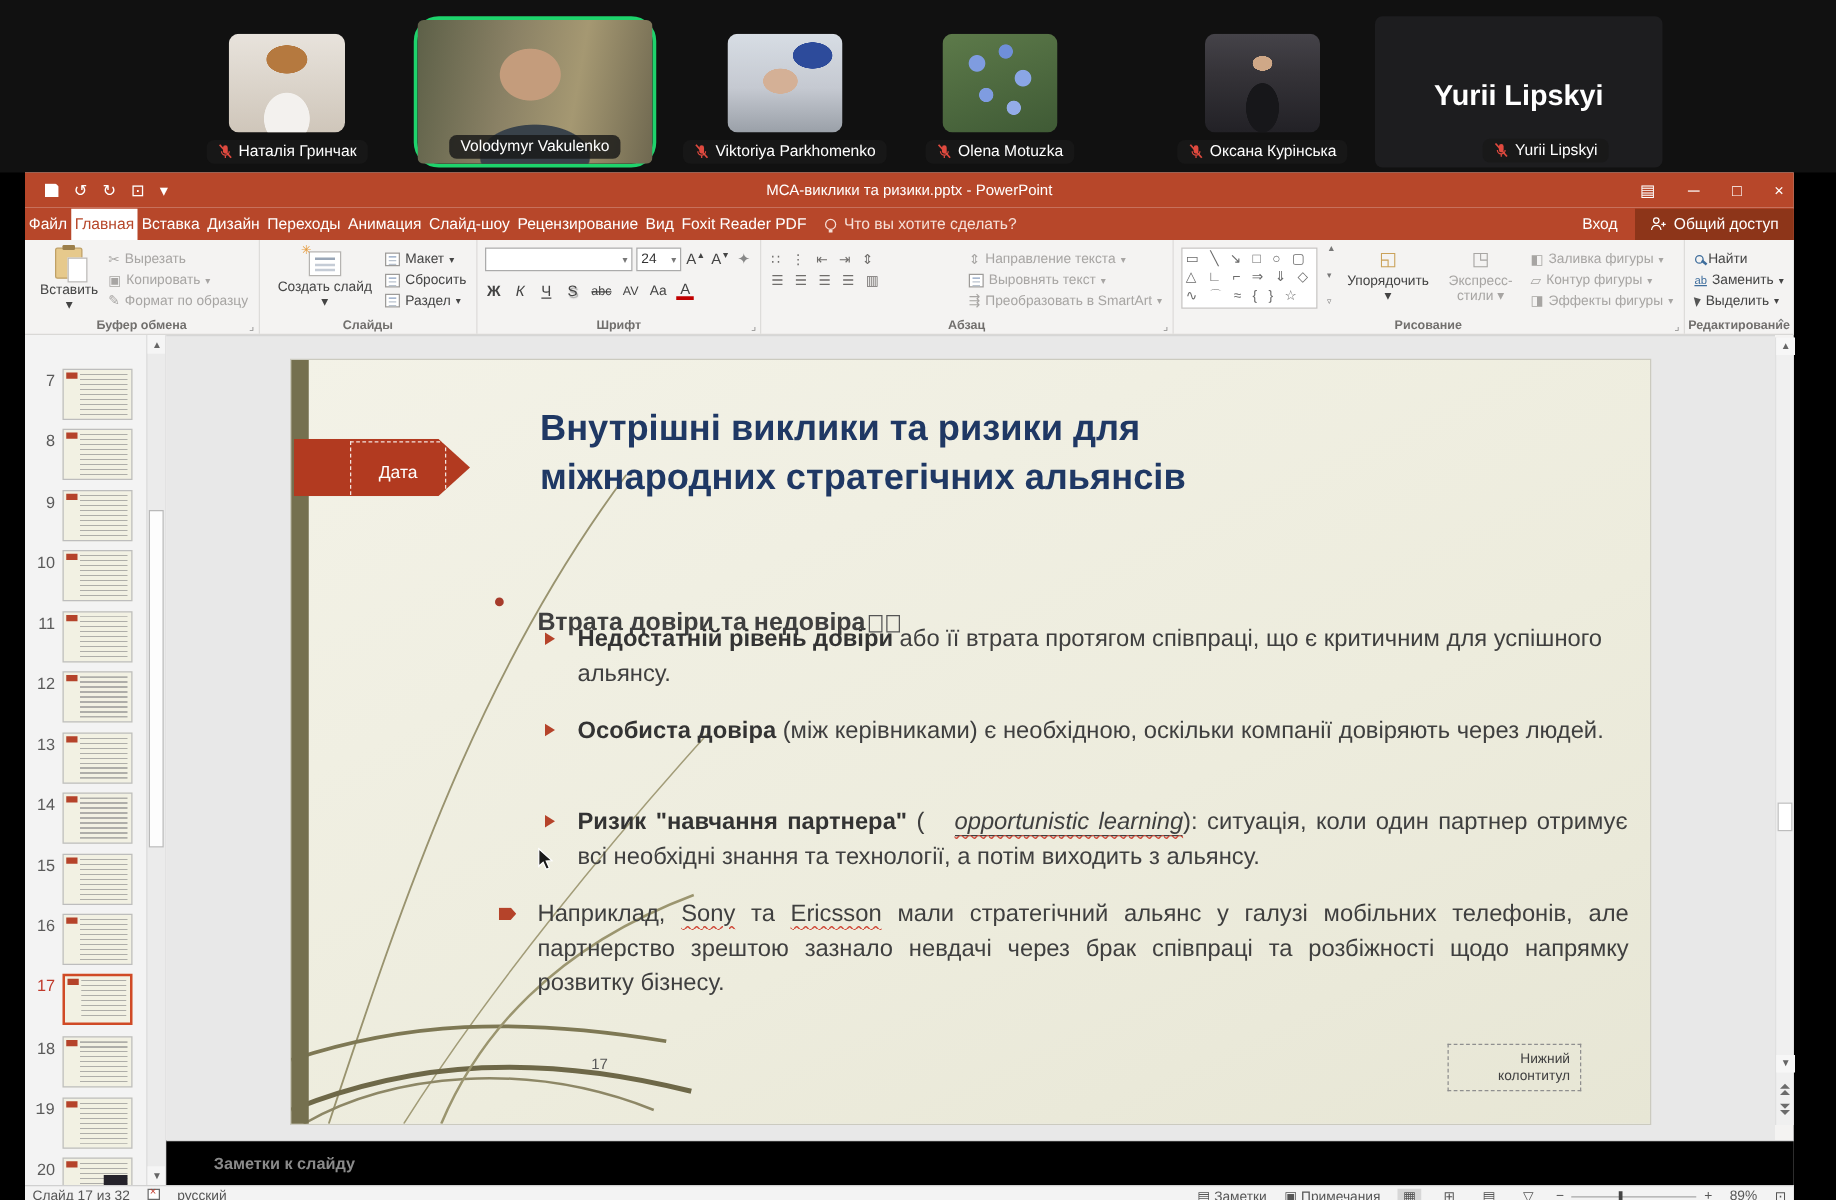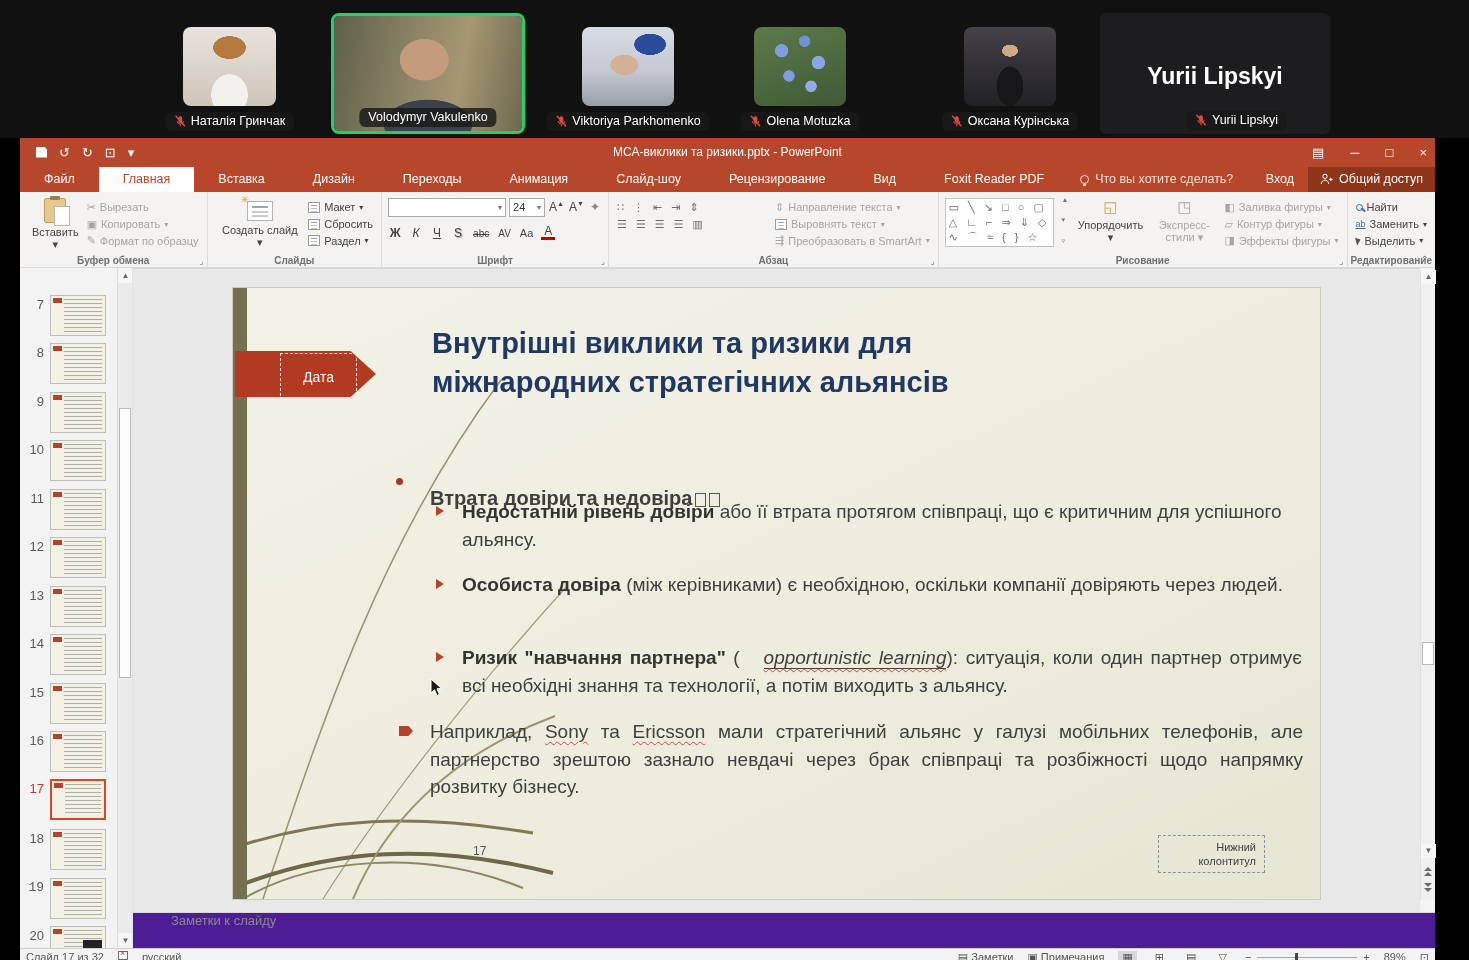--- a/index.html
+++ b/index.html
@@ -13,21 +13,21 @@
   .vid { position:absolute; inset:0; border-radius:8px; overflow:hidden; }
   .pill { position:absolute; left:50%; transform:translateX(-50%); bottom:-25px; white-space:nowrap;
           background:rgba(25,25,25,.82); color:#fff; font-size:12.5px; padding:2px 9px 3px;
           border-radius:6px; display:flex; align-items:center; gap:5px; }
   .pill svg { flex:0 0 auto; }
   .t1 { left:183px; top:27px; width:93px; height:79px; }
   .t1 .vid { background:
       radial-gradient(ellipse 26px 18px at 50% 26%, #b5793f 62%, transparent 64%),
       radial-gradient(ellipse 30px 34px at 50% 86%, #f3f1ee 60%, transparent 62%),
       linear-gradient(180deg,#e8e3dc,#cfc6ba); }
-  .t2 { left:331px; top:13px; width:194px; height:121px; border:3px solid #1ed36c; border-radius:8px; }
+  .t2 { left:331px; top:13px; width:194px; height:121px; border:3px solid #1ed36c; border-radius:20px; }
   .t2 .vid { border-radius:5px; background:
       radial-gradient(ellipse 40px 34px at 48% 38%, #c49c7c 60%, transparent 62%),
       radial-gradient(ellipse 62px 36px at 50% 95%, #39424a 70%, transparent 72%),
       linear-gradient(100deg,#5d6048 0%, #8a8165 38%, #a59872 66%, #6f6850 100%); }
   .t2 .pill { bottom:4px; }
   .t3 { left:582px; top:27px; width:92px; height:79px; }
   .t3 .vid { background:
       radial-gradient(ellipse 24px 16px at 74% 22%, #2d4b9b 65%, transparent 67%),
       radial-gradient(ellipse 22px 16px at 46% 48%, #d4b096 62%, transparent 64%),
       linear-gradient(180deg,#d7dde4 0%, #c5c9d1 55%, #9aa0a8 100%); }
@@ -57,21 +57,21 @@
   .qat { display:flex; align-items:center; gap:12px; padding-left:16px; font-size:13px; }
   .qat .g { cursor:default; }
   .floppy { width:11px; height:11px; background:#fff; display:inline-block;
             clip-path:polygon(0 0,75% 0,100% 25%,100% 100%,0 100%); position:relative; }
   .doc-title { position:absolute; left:0; right:0; text-align:center; font-size:12px; color:#fff; }
   .winctl { position:absolute; right:8px; top:0; height:28px; display:flex; align-items:center;
             gap:26px; font-size:13px; color:#fff; z-index:2; }
 
   .tabrow { position:absolute; left:0; top:28px; right:0; height:26px; background:#b7472a;
             display:flex; align-items:flex-end; color:#fff; font-size:12.5px; }
-  .tab { padding:5px 24px 6px; cursor:default; }
+  .tab { padding:5px 3px 6px; cursor:default; }
   .tab.active { background:#fff; color:#b7472a; }
   .tellme { display:flex; align-items:center; gap:6px; padding:5px 12px 6px; color:#f6e0d8; }
   .bulb { width:9px; height:9px; border:1.2px solid #f6e0d8; border-radius:50%; position:relative; }
   .bulb::after { content:""; position:absolute; left:2px; bottom:-3px; width:3px; height:2px; background:#f6e0d8; }
   .tabspacer { flex:1; }
   .signin { padding:5px 14px 6px; }
   .sharebtn { background:#8d3519; padding:5px 12px 6px; display:flex; gap:6px; align-items:center; }
 
   .ribbon { position:absolute; left:0; top:54px; right:0; height:76px; background:#f4f3f2;
             border-bottom:1px solid #d9d8d6; display:flex; font-size:11px; color:#444; }
@@ -175,23 +175,23 @@
   .vscroll .arr { position:absolute; left:0; width:15px; height:14px; text-align:center; font-size:8px;
                   color:#666; line-height:14px; background:#f7f7f7; }
   .vthumb { position:absolute; left:1px; top:372px; width:12px; height:23px; background:#fff;
             border:1px solid #bdbdbd; }
   .navbtn { position:absolute; right:1px; width:13px; height:14px; text-align:center; }
   .navbtn i { display:block; width:0; height:0; margin:1px auto; border-left:4px solid transparent;
               border-right:4px solid transparent; }
   .nv-up i { border-bottom:4px solid #6b6b6b; }
   .nv-dn i { border-top:4px solid #6b6b6b; }
 
-  .notes { position:absolute; left:113px; right:0; bottom:12px; height:36px; background:#4c1d95;
+  .notes { position:absolute; left:113px; right:0; bottom:12px; height:36px; background:#000000;
            border-top:1px solid #d9d9d9; color:#8a8a8a; font-size:13px;
-           display:flex; padding-left:38px; }
+           display:flex; align-items:center; padding-left:38px;font-weight:bold; }
   .statusbar { position:absolute; left:0; right:0; bottom:-10px; height:22px; background:#f3f3f3;
                border-top:1px solid #d0d0d0; font-size:11px; color:#565656;
                display:flex; align-items:flex-start; padding:2px 6px 0 6px; gap:14px; }
   .sb-right { margin-left:auto; display:flex; align-items:flex-start; gap:14px; }
   .vbtn { padding:0 4px; font-size:11px; color:#565656; }
   .vbtn.active { background:#d7d7d7; }
   .zslider { display:flex; align-items:center; gap:6px; }
   .ztrack { width:100px; height:1px; background:#a8a8a8; position:relative; }
   .zthumb { position:absolute; left:38px; top:-4px; width:3px; height:9px; background:#444; }
   .spell { display:inline-block; width:10px; height:9px; border:1px solid #6a6a6a; position:relative;

